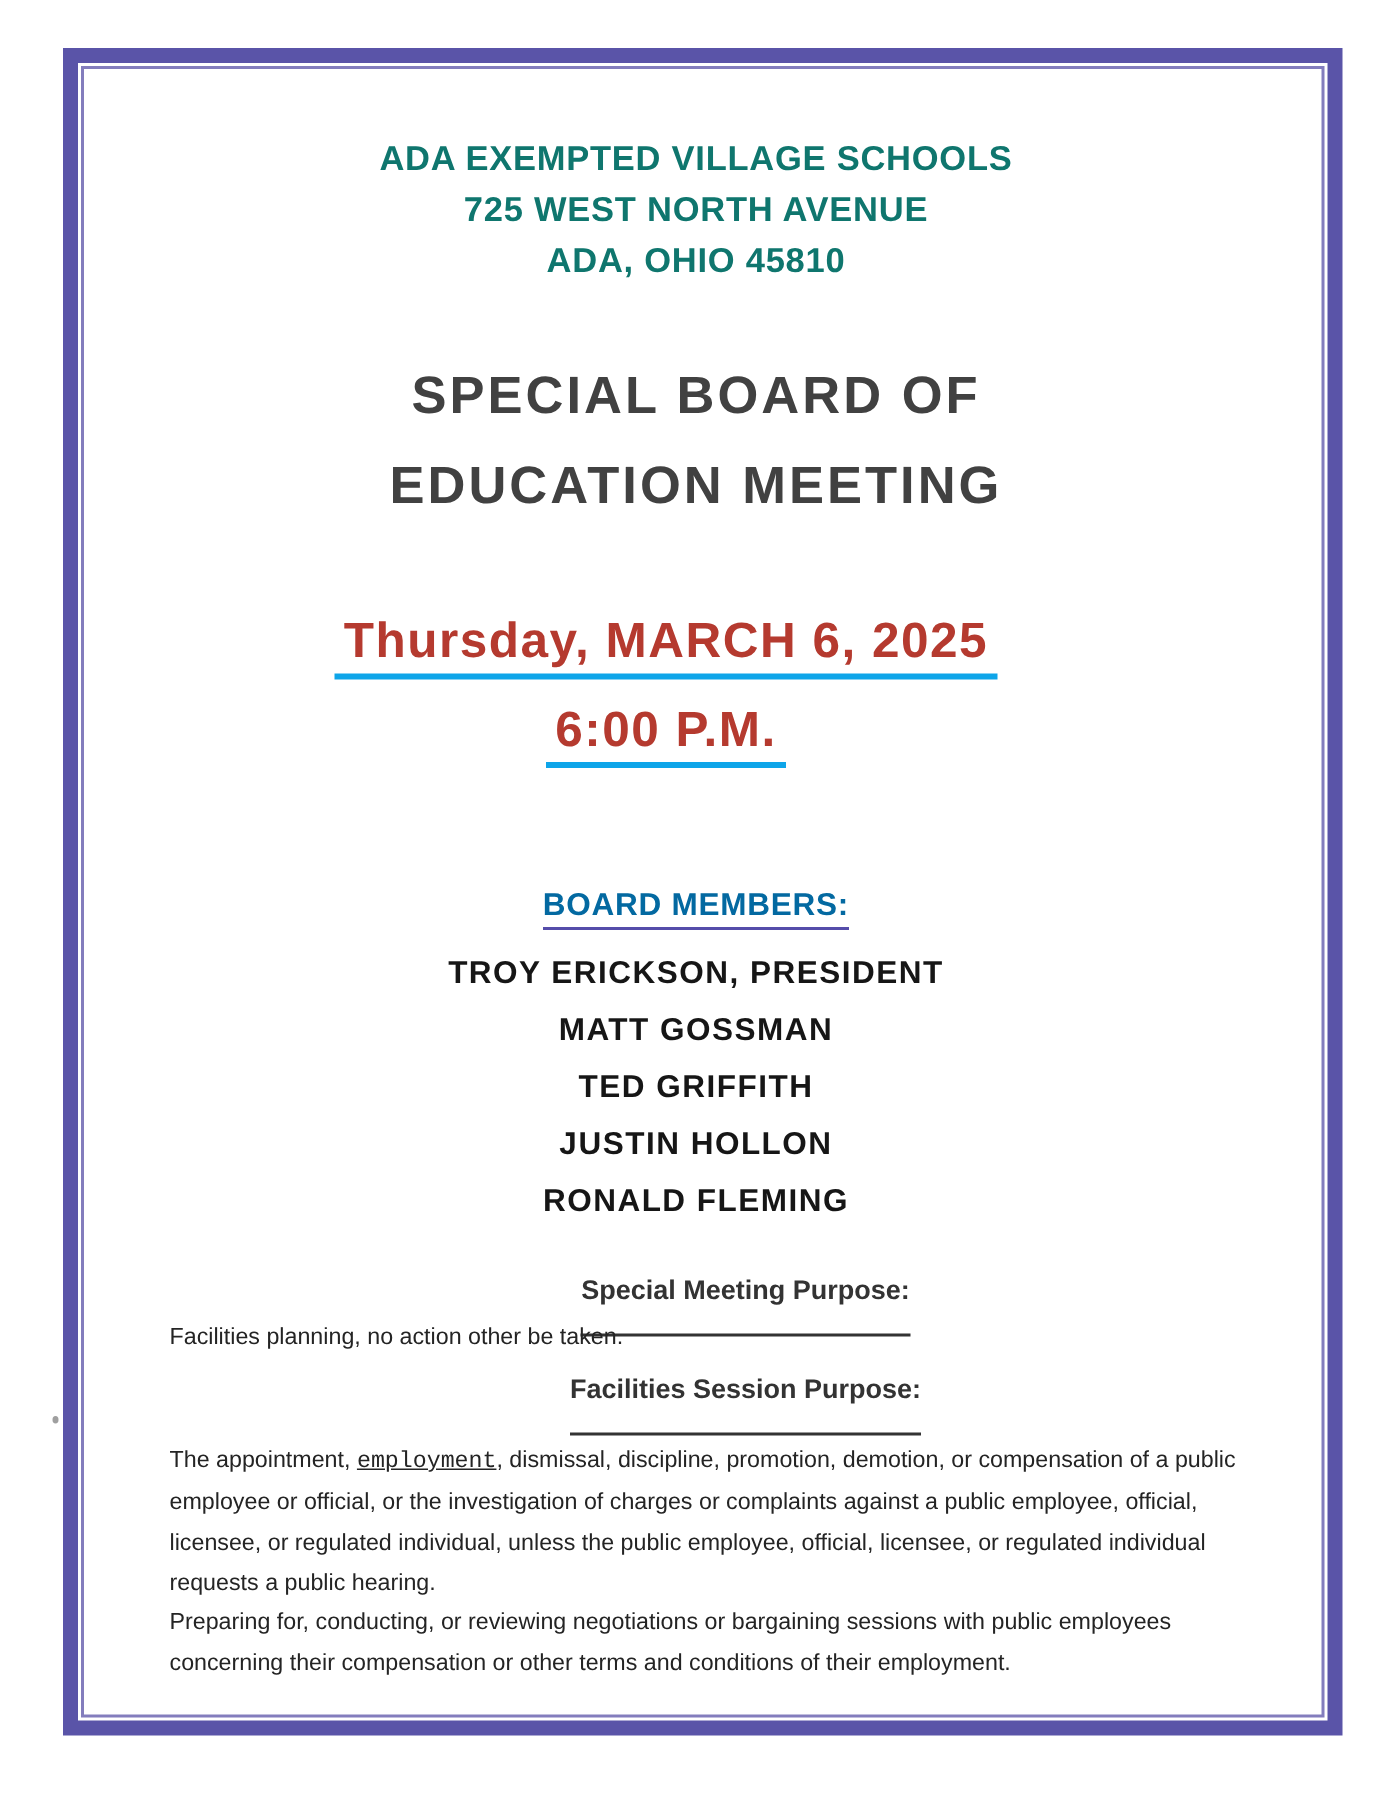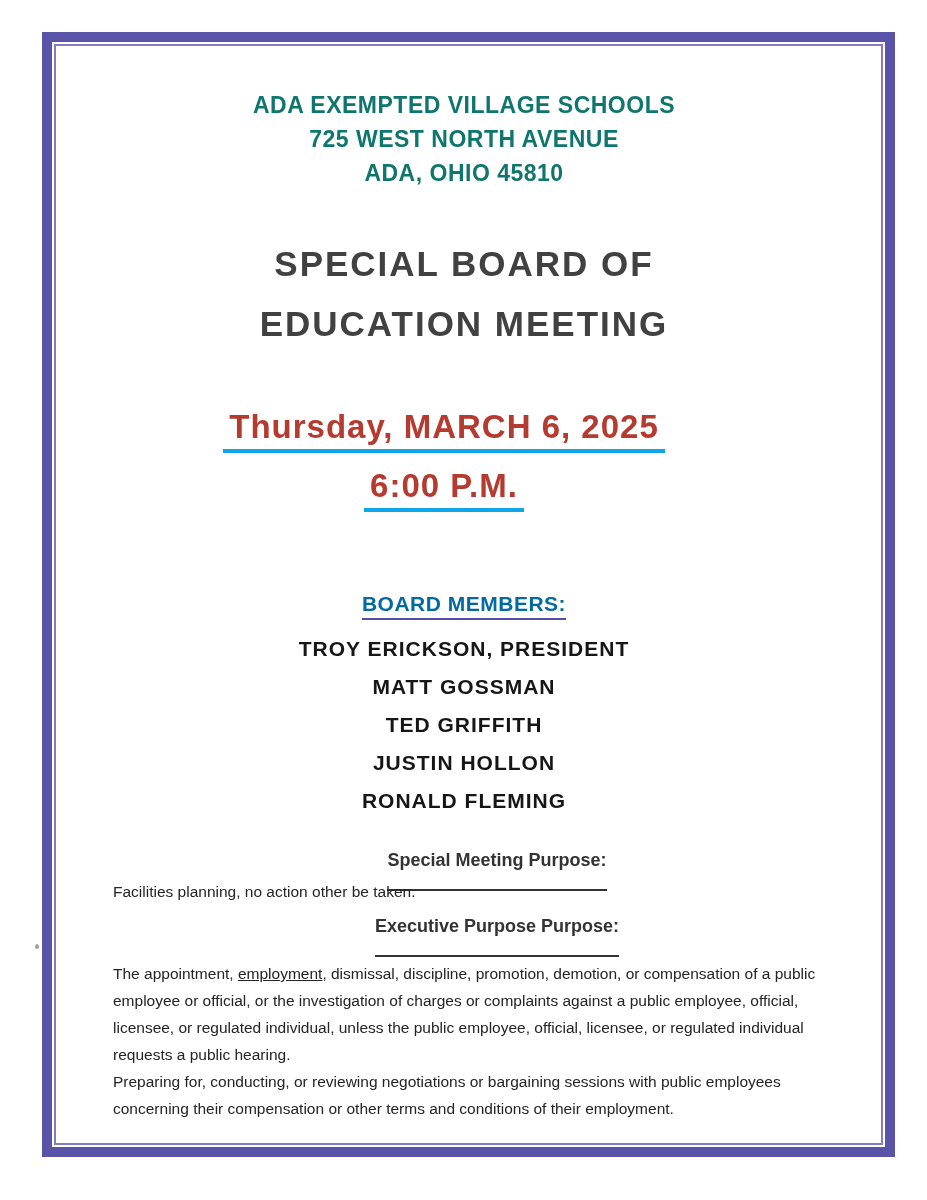--- a/index.html
+++ b/index.html
@@ -108,21 +108,21 @@
     position: absolute;
     left: 113px; width: 742px;
     text-align: left;
     color: #242424;
     font-size: 15.5px;
     line-height: 27px;
   }
   .facilities-line { top: 878px; }
   .para1 { top: 960px; }
   .para2 { top: 1068px; }
-  .para1 .word-underlined { text-decoration: underline; }
+  .para1 .word-underlined { text-decoration: underline; font-family: Liberation Mono, monospace; }
 
   
   .speck {
     position: absolute;
     left: 35px; top: 944px;
     width: 4px; height: 5px;
     background: #6b6b6b;
     border-radius: 50%;
     opacity: 0.65;
   }
@@ -167,18 +167,18 @@
   <div class="board-member">RONALD FLEMING</div>
 </div>
 
 <div class="purpose-heading special-heading">
   <span class="underlined">Special Meeting Purpose:</span>
 </div>
 
 <div class="body-text facilities-line">Facilities planning, no action other be taken.</div>
 
 <div class="purpose-heading exec-heading">
-  <span class="underlined">Executive Purpose Purpose:</span>
+  <span class="underlined">Facilities Session Purpose:</span>
 </div>
 
 <div class="body-text para1"><span>The appointment, </span><span class="word-underlined">employment</span><span>, dismissal, discipline, promotion, demotion, or compensation of a public employee or official, or the investigation of charges or complaints against a public employee, official, licensee, or regulated individual, unless the public employee, official, licensee, or regulated individual requests a public hearing.</span></div>
 
 <div class="body-text para2">Preparing for, conducting, or reviewing negotiations or bargaining sessions with public employees concerning their compensation or other terms and conditions of their employment.</div>
 
 </body></html>

